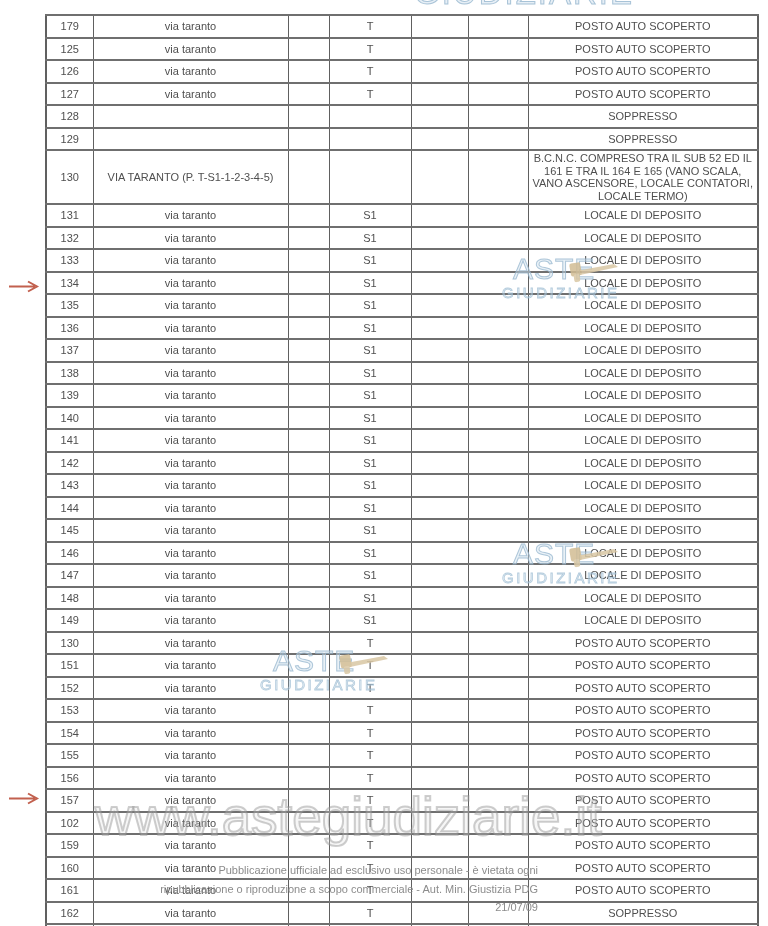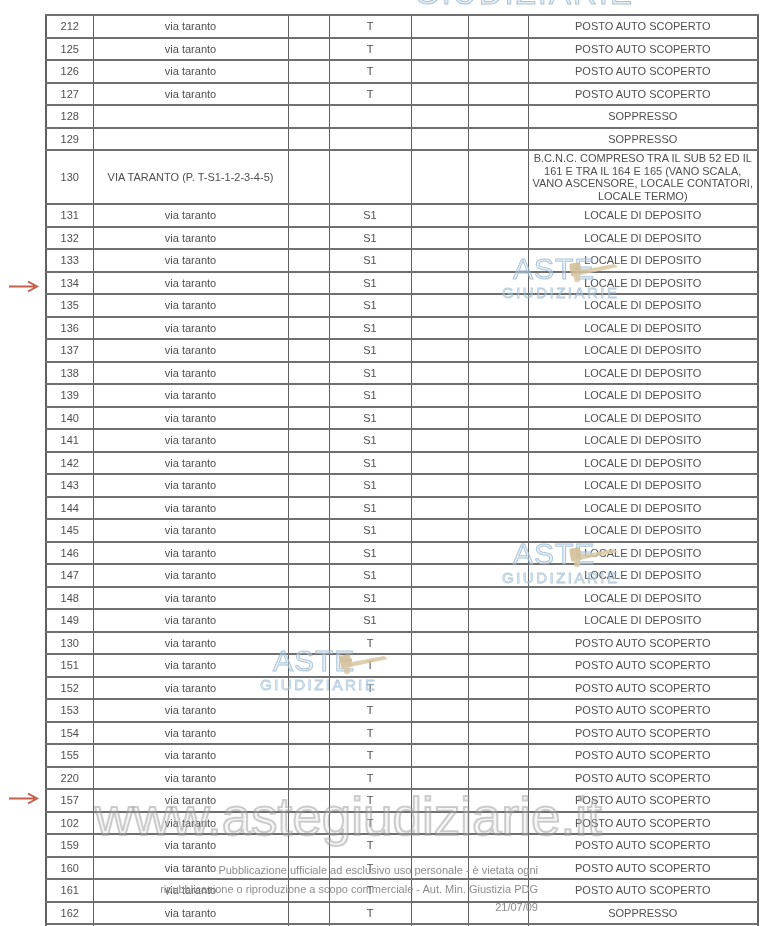--- a/index.html
+++ b/index.html
@@ -73,21 +73,21 @@
       <col style="width:47px">
         <col style="width:195px">
         <col style="width:41px">
       <col style="width:82px">
         <col style="width:57px">
         <col style="width:60px">
       <col style="width:230px">
     </colgroup>
     <tbody>
         <tr>
-          <td>212</td>
+          <td>179</td>
           <td>via taranto</td>
           <td></td>
           <td>T</td>
           <td></td>
           <td></td>
           <td>POSTO AUTO SCOPERTO</td>
         </tr>
         <tr>
           <td>125</td>
           <td>via taranto</td>
@@ -361,21 +361,21 @@
         <tr>
           <td>155</td>
           <td>via taranto</td>
           <td></td>
           <td>T</td>
           <td></td>
           <td></td>
           <td>POSTO AUTO SCOPERTO</td>
         </tr>
         <tr>
-          <td>220</td>
+          <td>156</td>
           <td>via taranto</td>
           <td></td>
           <td>T</td>
           <td></td>
           <td></td>
           <td>POSTO AUTO SCOPERTO</td>
         </tr>
         <tr>
           <td>157</td>
           <td>via taranto</td>

